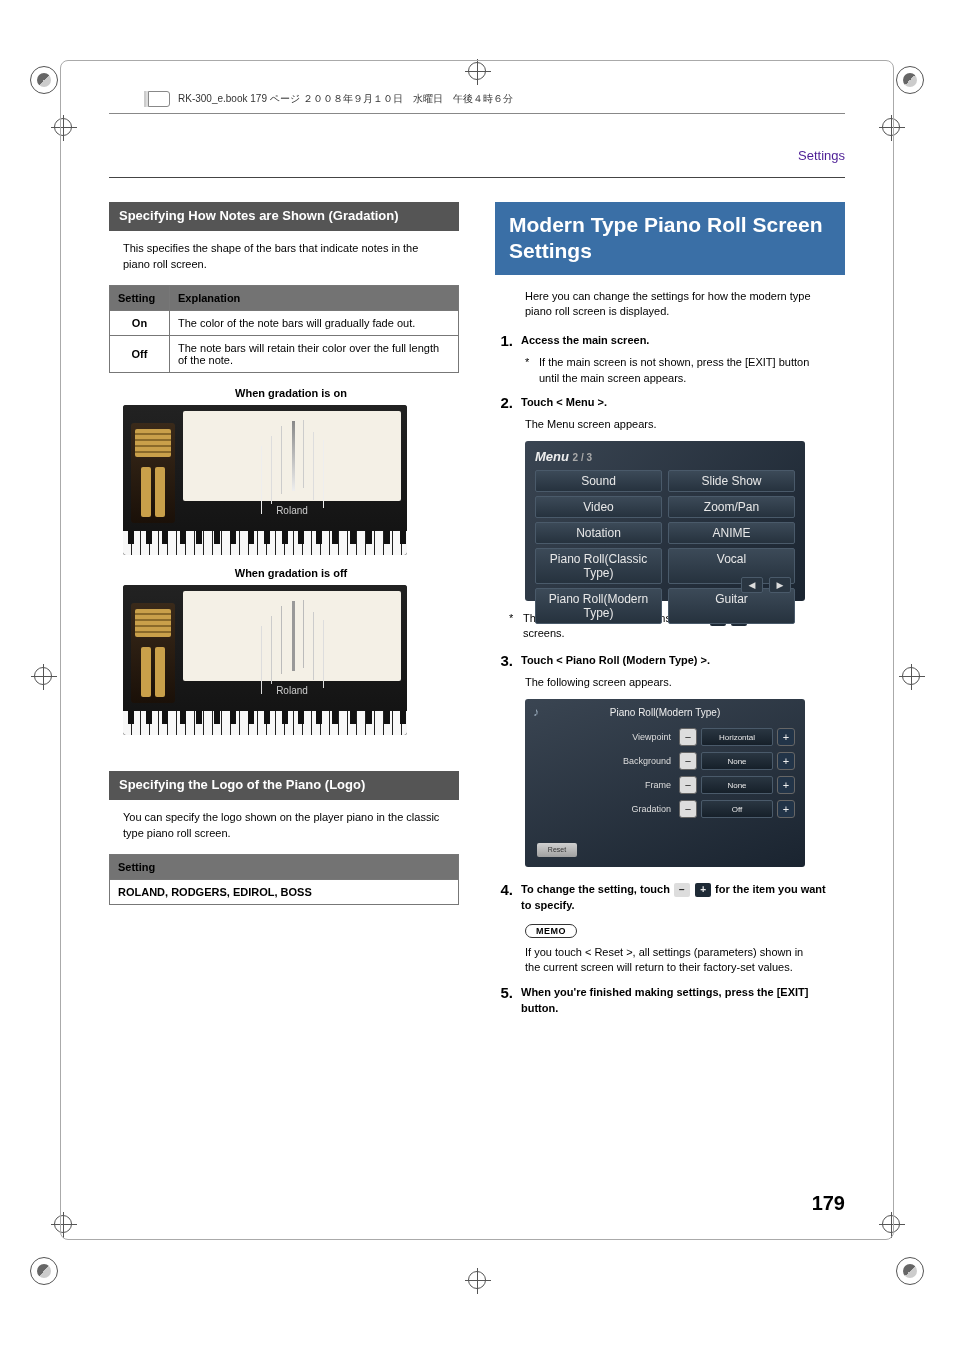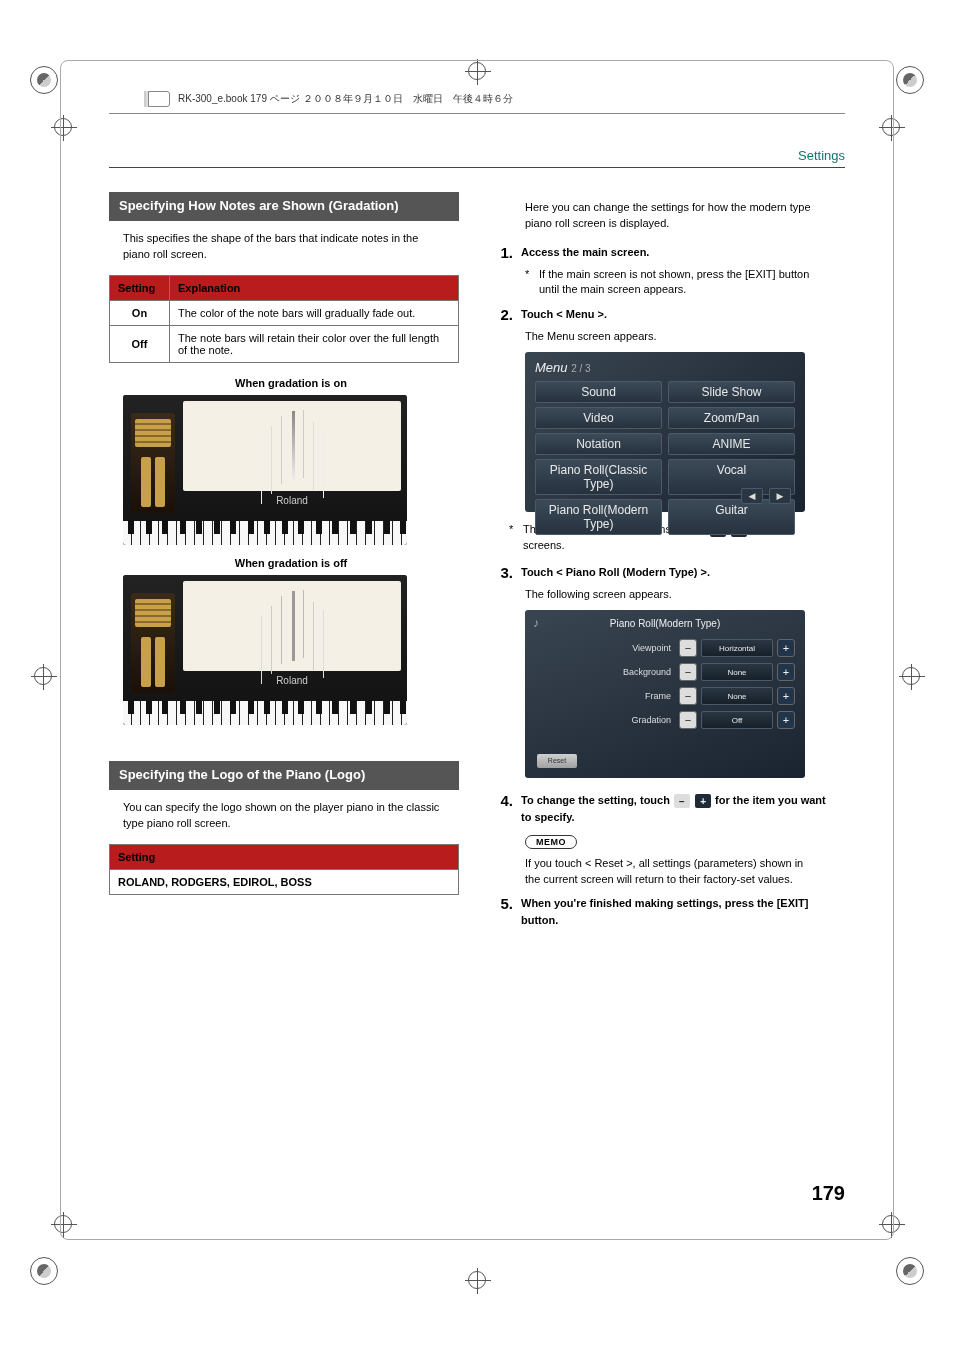--- a/index.html
+++ b/index.html
@@ -56,22 +56,22 @@
     font-size: 10px; color: #333; margin-bottom: 6px; padding-left: 39px;
   }
   .book-header::before {
     content: ''; width: 20px; height: 14px; margin-right: 8px;
     background: #fff; border: 1px solid #888; border-radius: 0 3px 3px 0;
     box-shadow: -2px 0 0 #ddd, -4px 0 0 #ccc;
   }
   .header-rule { border-top: 1px solid #888; margin-bottom: 34px; }
 
   .running-header {
-    text-align: right; font-size: 13px; color: #0f766e;
-    border-bottom: 1px solid #444; padding-bottom: 4px; margin-bottom: 24px;
+    text-align: right; font-size: 13px; color: #4c1d95;
+    border-bottom: 1px solid #444; padding-bottom: 14px; margin-bottom: 24px;
   }
 
   .columns { display: flex; gap: 36px; }
   .col { flex: 1; }
 
   .section-title-bar {
     background: #555; color: #fff; font-weight: bold;
     font-size: 13px; padding: 6px 10px; line-height: 1.3;
     margin-bottom: 10px;
   }
@@ -96,21 +96,21 @@
     padding: 1px 10px; font-size: 9px; font-weight: bold; letter-spacing: 0.5px;
     margin: 4px 0 3px 30px;
   }
 
   table.settings {
     width: 100%; border-collapse: collapse; font-size: 11px; margin: 6px 0 14px 0;
   }
   table.settings th, table.settings td {
     border: 1px solid #777; padding: 6px 8px; text-align: left; vertical-align: middle;
   }
-  table.settings th { background: #b91c1c; font-weight: bold; }
+  table.settings th { background: #737373; font-weight: bold; }
   table.settings td.center { text-align: center; font-weight: bold; width: 60px; }
   table.settings td.onlycell { font-weight: bold; }
 
   .caption { font-weight: bold; font-size: 11px; margin: 8px 0 6px 14px; text-align: center; }
 
   .screenshot {
     width: 284px; height: 150px; margin: 0 14px 12px 14px;
     background: linear-gradient(#1a1a1a, #000);
     border-radius: 3px; display: flex; flex-direction: column; overflow: hidden;
     position: relative;
@@ -158,21 +158,21 @@
     background: repeating-linear-gradient(90deg,
       transparent 0 5px, #111 5px 11px, transparent 11px 23px,
       #111 23px 29px, transparent 29px 34px);
   }
 
   .menu-shot {
     width: 280px; height: 160px; margin: 6px 14px 10px 30px;
     background: linear-gradient(135deg, #3a4552, #1a2430); border-radius: 3px;
     padding: 8px 10px; position: relative; color: #ddd; font-size: 9px;
   }
-  .menu-title { font-style: italic; font-size: 13px; color: #eee; margin-bottom: 6px; }
+  .menu-title { font-style: italic; font-size: 13px; color: #eee; margin-bottom: 6px; font-weight: bold; }
   .menu-title .page { font-style: normal; font-size: 10px; color: #aaa; }
   .menu-grid { display: grid; grid-template-columns: 1fr 1fr; gap: 4px 6px; }
   .menu-btn {
     background: linear-gradient(#3c4a58, #26323e);
     border: 1px solid #4a5a6a; border-radius: 2px;
     text-align: center; padding: 3px 2px; font-size: 12px; color: #e8e8e8;
   }
   .menu-arrows { position: absolute; right: 14px; bottom: 8px; display: flex; gap: 6px; }
   .menu-arrow-btn {
     width: 22px; height: 16px; background: #2a3642; border: 1px solid #4a5a6a;
@@ -211,21 +211,21 @@
   .inline-btn {
     display: inline-flex; align-items: center; justify-content: center;
     width: 16px; height: 14px; border-radius: 2px; vertical-align: middle;
     margin: 0 1px;
   }
   .inline-btn.dark { background: #1e2a36; color: #eee; font-size: 9px; }
   .inline-btn.minus { background: #ddd; color: #222; font-size: 10px; font-weight: bold; }
   .inline-btn.plus { background: #1e2a36; color: #eee; font-size: 10px; font-weight: bold; }
 
   .page-number {
-    position: absolute; right: 48px; bottom: 34px;
+    position: absolute; right: 48px; bottom: 24px;
     font-size: 20px; font-weight: bold;
   }
 </style>
 </head>
 <body>
 
 <div class="printer-marks top-left-outer">
     <div class="mark-circle">
       <div class="mark-circle-inner"></div>
     </div>
@@ -334,20 +334,21 @@
         <tr>
           <td class="onlycell">ROLAND, RODGERS, EDIROL, BOSS</td>
         </tr>
       </tbody>
         </table>
 
     </div>
 
     <div class="col">
 
+      <div class="main-heading-bar">Modern Type Piano Roll Screen Settings</div>
       <p class="body-text" style="margin-left:30px;">Here you can change the settings for how the modern type piano roll screen is displayed.</p>
 
       <div class="step-list">
 
         <div class="step">
           <span class="step-num">1.</span>
           <span class="step-label">Access the main screen.</span>
         </div>
         <div class="sub-text asterisk-note">
           <span class="ast">*</span>

